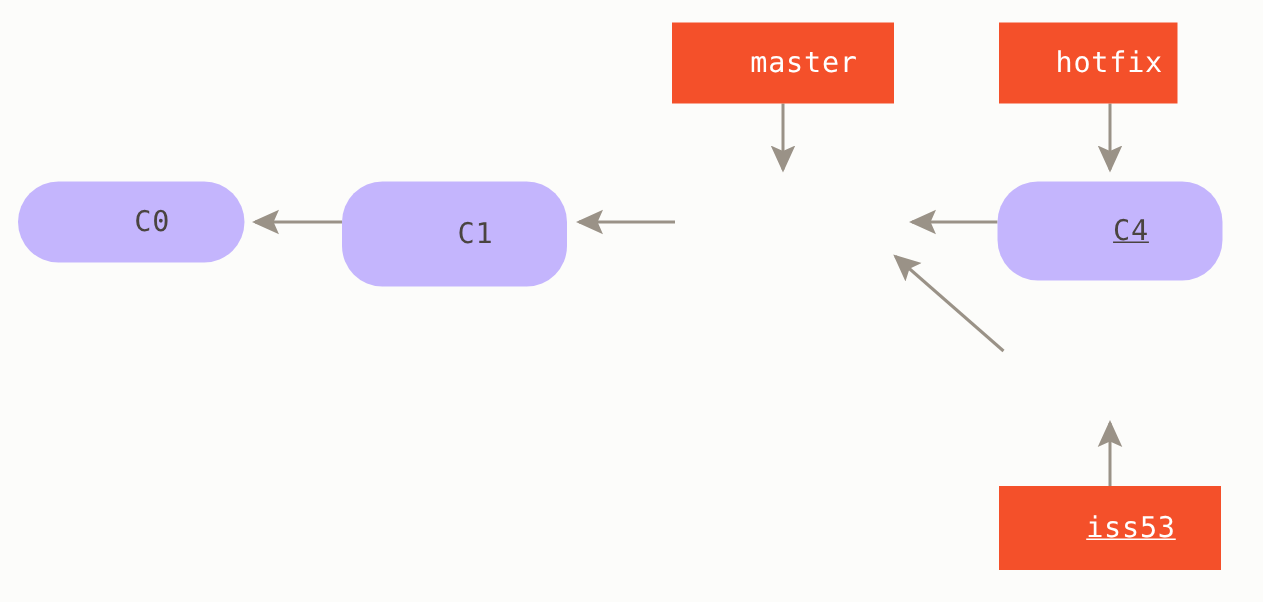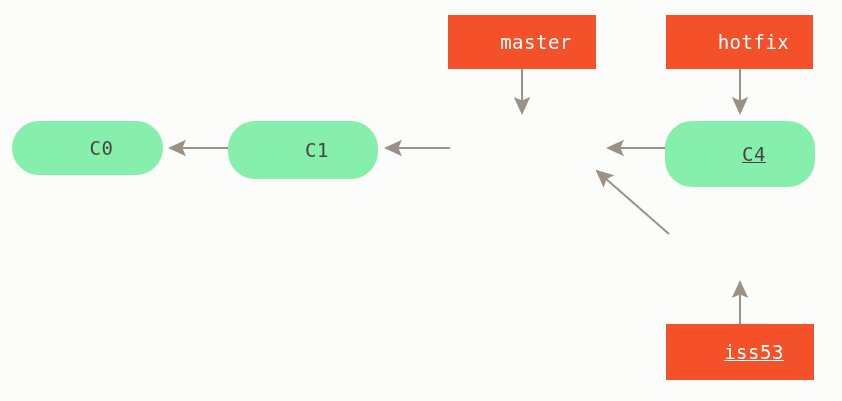--- a/index.html
+++ b/index.html
@@ -29,21 +29,21 @@
   .node {
     position: absolute;
     display: flex;
     align-items: center;
     justify-content: center;
     box-sizing: border-box;
     padding-left: 28px;
   }
   
   .commit {
-    background: #86efac;
+    background: #c4b5fd;
     border-radius: 27px;
     color: #4a4440;
     font-size: 19px;
     letter-spacing: 0.5px;
   }
   
   .branch {
     background: #f4502a;
     border-radius: 0;
     color: #ffffff;
@@ -73,25 +73,25 @@
 
     <line x1="522" y1="69" x2="522" y2="113" stroke="#9a9287" stroke-width="2" marker-end="url(#arrowhead)"></line>
 
     <line x1="740" y1="69" x2="740" y2="113" stroke="#9a9287" stroke-width="2" marker-end="url(#arrowhead)"></line>
 
     <line x1="740" y1="324" x2="740" y2="282" stroke="#9a9287" stroke-width="2" marker-end="url(#arrowhead)"></line>
   </svg>
 
   <div class="node commit" style="left:12px;  top:121px; width:151px; height:54px;">C0</div>
 
-  <div class="node commit" style="left:228px; top:121px; width:150px; height:58px;">C1</div>
+  <div class="node commit" style="left:228px; top:121px; width:150px; height:70px;">C1</div>
 
 
 
   <div class="node commit" style="left:665px; top:121px; width:150px; height:66px;text-decoration:underline;">C4</div>
 
   <div class="node branch" style="left:448px; top:15px;  width:148px; height:54px;">master</div>
 
-  <div class="node branch" style="left:666px; top:15px;  width:147px; height:54px;">hotfix</div>
+  <div class="node branch" style="left:666px; top:15px;  width:119px; height:54px;">hotfix</div>
 
   <div class="node branch" style="left:666px; top:324px; width:148px; height:56px;text-decoration:underline;">iss53</div>
 
 </div>
 
 </body></html>

